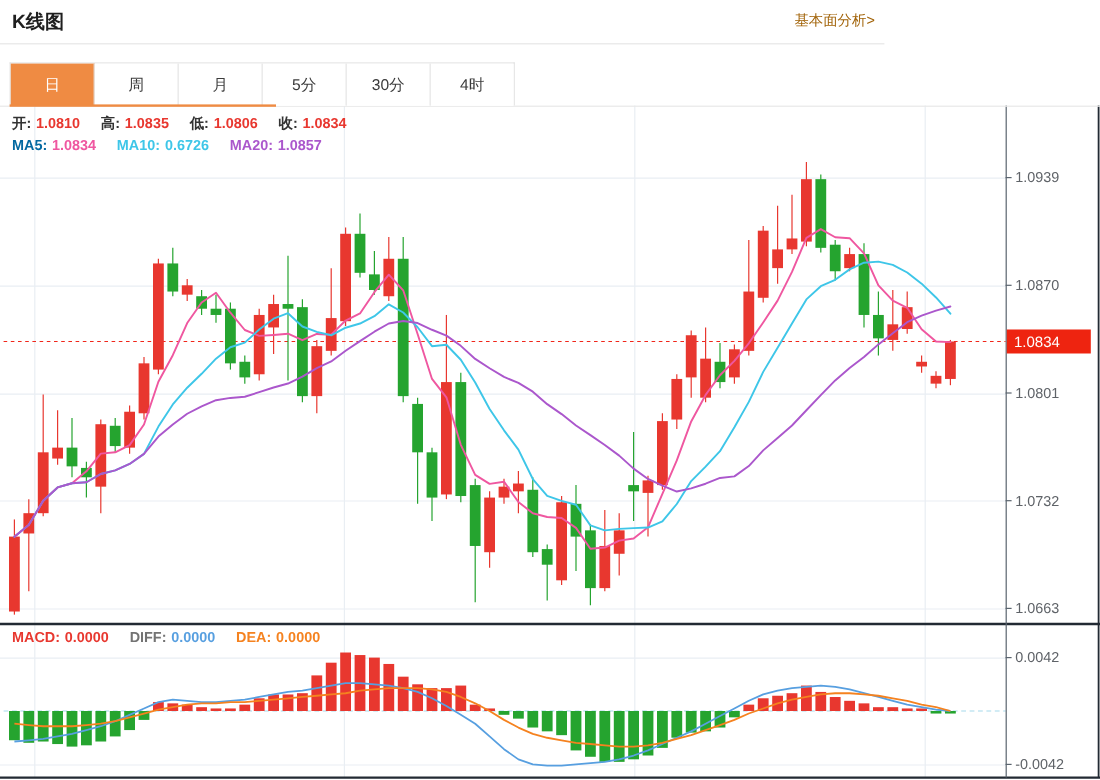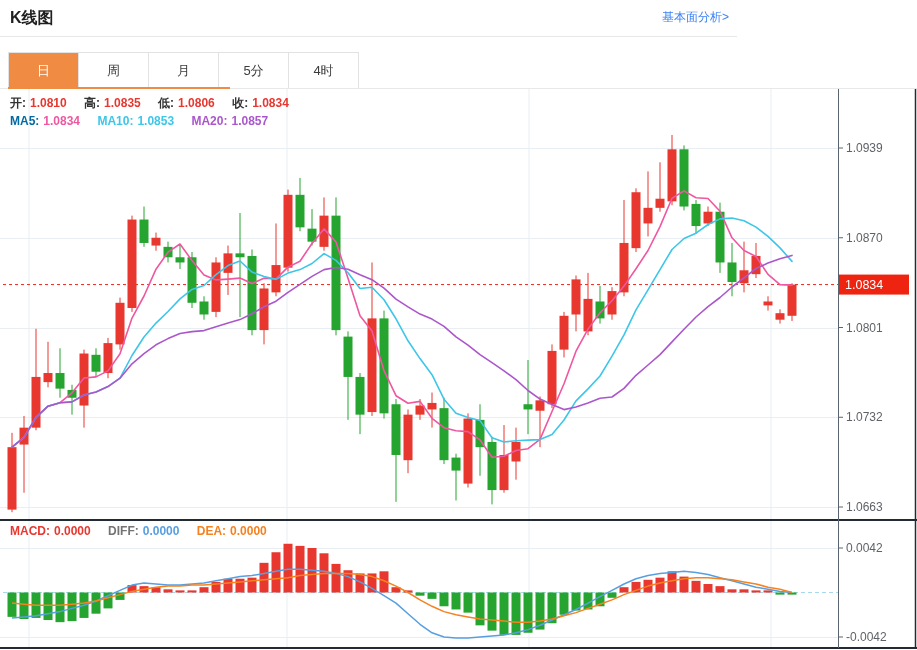--- a/index.html
+++ b/index.html
@@ -2,21 +2,21 @@
 <html><head>
 <meta charset="utf-8">
 <style>
   html,body{margin:0;padding:0;}
   body{
     width:917px;height:650px;position:relative;background:#fff;overflow:hidden;
     font-family:"Liberation Sans","DejaVu Sans",sans-serif;
   }
   .hdr{position:absolute;left:0;top:0;width:737px;height:36px;border-bottom:1px solid #e7e7e7;z-index:5;}
   .hdr-title{position:absolute;left:10px;top:8px;font-size:16px;font-weight:bold;color:#1f1f1f;}
-  .hdr-link{position:absolute;right:8px;top:9px;font-size:12px;color:#3b82f6;text-decoration:none;cursor:pointer;}
+  .hdr-link{position:absolute;right:8px;top:9px;font-size:12px;color:#a16207;text-decoration:none;cursor:pointer;}
   .tabbar{position:absolute;left:8px;top:52px;display:flex;z-index:5;border:1px solid #e2e2e2;border-bottom:none;background:#fff;}
   .tab{
     width:69px;height:35px;line-height:35px;text-align:center;font-size:13px;color:#3c3c3c;
     border-right:1px solid #e2e2e2;background:#fff;cursor:pointer;user-select:none;
   }
   .tab:last-child{border-right:none;}
   .tab.active{background:#ef8b43;color:#fff;}
   .tab-underline{position:absolute;left:8px;top:87px;width:222px;height:2px;background:#ef8b43;z-index:6;}
   .tabbar-baseline{position:absolute;left:0;top:88px;width:917px;height:1px;background:#e8e8e8;z-index:4;}
   .legend{position:absolute;z-index:6;font-size:12px;white-space:nowrap;font-weight:bold;}
@@ -271,35 +271,36 @@
 <div class="hdr">
   <div class="hdr-title">K线图</div>
   <a class="hdr-link">基本面分析&gt;</a>
 </div>
 
 <div class="tabbar">
     <div class="tab active">日</div>
     <div class="tab">周</div>
     <div class="tab">月</div>
     <div class="tab">5分</div>
+    <div class="tab">30分</div>
     <div class="tab">4时</div>
   </div>
 <div class="tab-underline"></div>
 <div class="tabbar-baseline"></div>
 
 <div class="legend" style="left:10px;top:95px;">
   <span style="color:#333">开:</span><span class="gap" style="color:#e8372f">1.0810</span>
   <span style="color:#333">高:</span><span class="gap" style="color:#e8372f">1.0835</span>
   <span style="color:#333">低:</span><span class="gap" style="color:#e8372f">1.0806</span>
   <span style="color:#333">收:</span><span style="color:#e8372f">1.0834</span>
 </div>
 
 <div class="legend" style="left:10px;top:114px;">
   <span style="color:#0369a1">MA5:</span><span class="gap" style="color:#ef57a0">1.0834</span>
-  <span style="color:#3ec6e8">MA10:</span><span class="gap" style="color:#3ec6e8">1.0853</span>
+  <span style="color:#3ec6e8">MA10:</span><span class="gap" style="color:#3ec6e8">0.6726</span>
   <span style="color:#ab57cc">MA20:</span><span style="color:#ab57cc">1.0857</span>
 </div>
 
 <div class="legend" style="left:10px;top:524px;">
   <span style="color:#e8372f">MACD:</span><span class="gap" style="color:#e8372f">0.0000</span>
   <span style="color:#737373">DIFF:</span><span class="gap" style="color:#579fe0">0.0000</span>
   <span style="color:#f5821f">DEA:</span><span style="color:#f5821f">0.0000</span>
 </div>
 
 </body></html>

